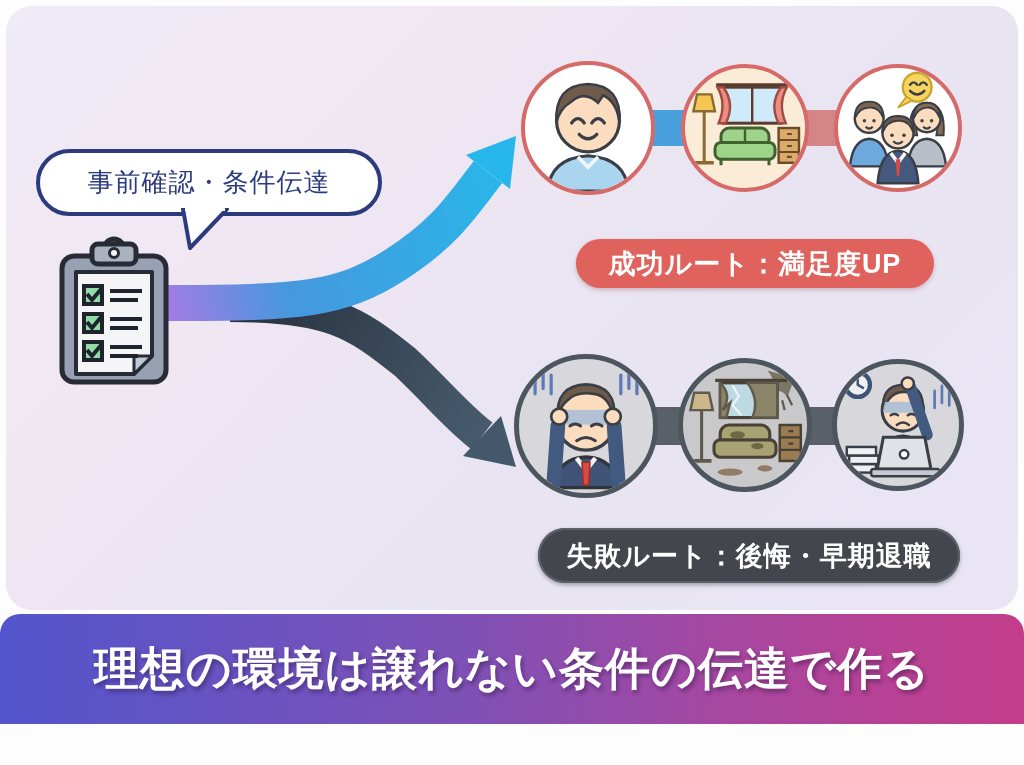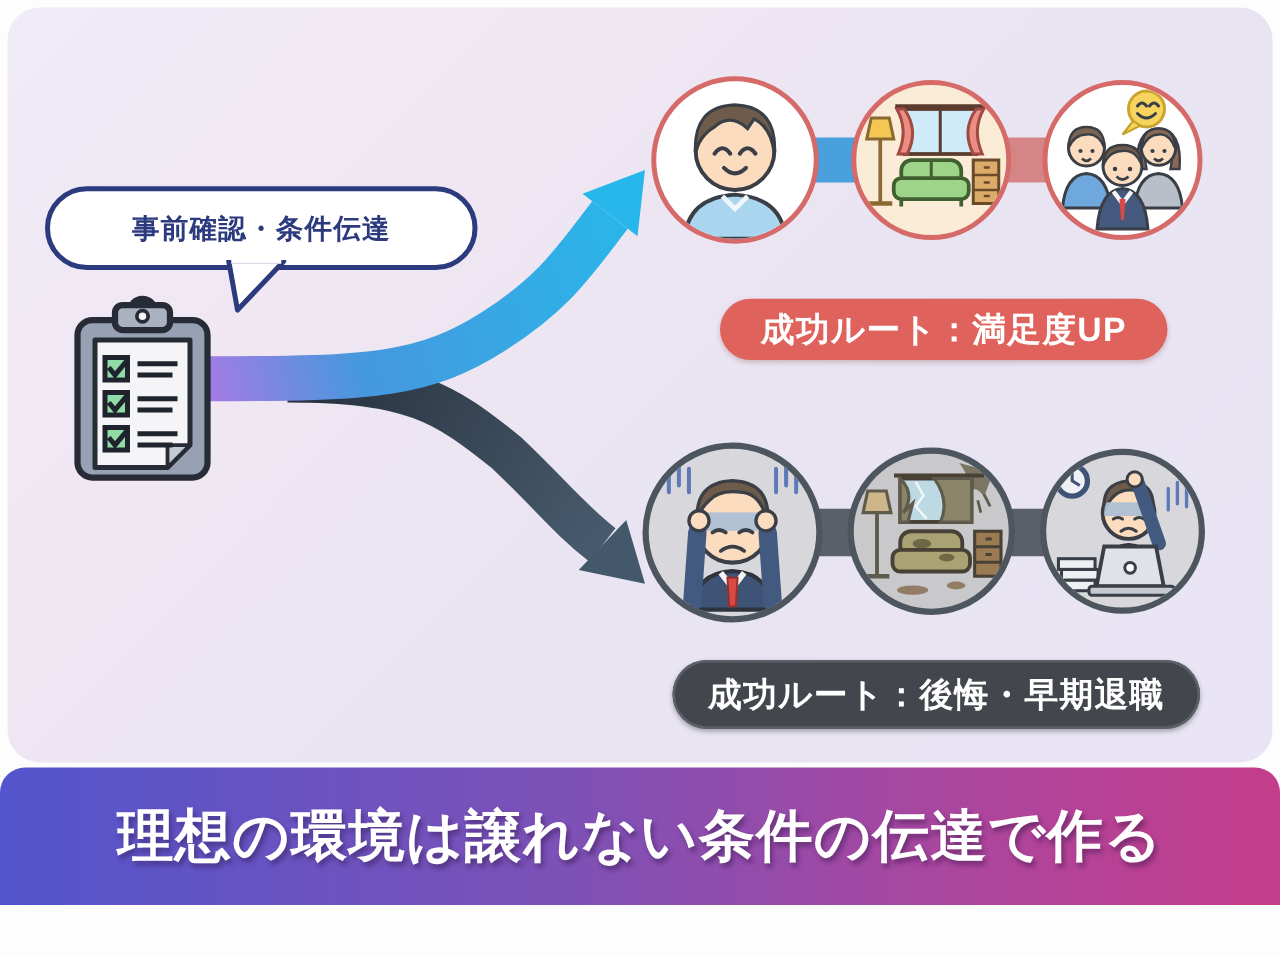--- a/index.html
+++ b/index.html
@@ -3,21 +3,21 @@
 <meta charset="utf-8">
 <style>
   html,body{margin:0;padding:0;background:#ffffff;}
   body{font-family:"Liberation Sans","DejaVu Sans",sans-serif;}
   .canvas{position:relative;width:1024px;height:765px;background:#fdfdfe;overflow:hidden;}
   .main-card{position:absolute;left:6px;top:6px;width:1012px;height:604px;border-radius:26px;
     background:linear-gradient(135deg,#efebf7 0%,#f0e7f2 28%,#e8e4f2 62%,#e9e5f4 100%);}
   
   .bubble{position:absolute;left:36px;top:149px;width:338px;height:59px;background:#ffffff;
     border:4px solid #2c3a7e;border-radius:34px;display:flex;align-items:center;justify-content:center;z-index:5;}
-  .bubble-label{font-size:22px;font-weight:bold;color:#2c3a7e;letter-spacing:1px;white-space:nowrap;}
+  .bubble-label{font-size:26px;font-weight:normal;color:#2c3a7e;letter-spacing:1px;white-space:nowrap;}
   .bubble-tail{position:absolute;left:178px;top:208px;z-index:6;}
   
   .clipboard{position:absolute;left:56px;top:236px;z-index:4;}
   
   .arrows{position:absolute;left:0;top:0;width:1024px;height:612px;z-index:1;pointer-events:none;}
   
   .circle{position:absolute;border-radius:50%;overflow:hidden;box-sizing:border-box;z-index:3;}
   .circle svg{display:block;width:100%;height:100%;}
   .s-ring{border:4px solid #d56a68;background:#ffffff;}
   .f-ring{border:5px solid #4d565e;background:#d8d8dc;}
@@ -252,19 +252,19 @@
           <rect x="10" y="75" width="24" height="7"></rect>
           <rect x="8" y="68" width="24" height="7"></rect>
       </g>
       <path d="M38,60 L72,60 L77,86 L33,86 Z" fill="#dfe2e6" stroke="#3a3f47" stroke-width="2.5"></path>
       <circle cx="55" cy="74" r="3.5" fill="#ffffff" stroke="#3a3f47" stroke-width="2"></circle>
       <rect x="28" y="86" width="56" height="6" rx="2" fill="#c6cad0" stroke="#3a3f47" stroke-width="2"></rect>
     </svg>
   </div>
 
   <div class="pill pill-failure">
-    <span>成功ルート：後悔・早期退職</span>
+    <span>失敗ルート：後悔・早期退職</span>
   </div>
 
   <div class="banner">
     <span class="banner-text">理想の環境は譲れない条件の伝達で作る</span>
   </div>
 </div>
 
 </body></html>

